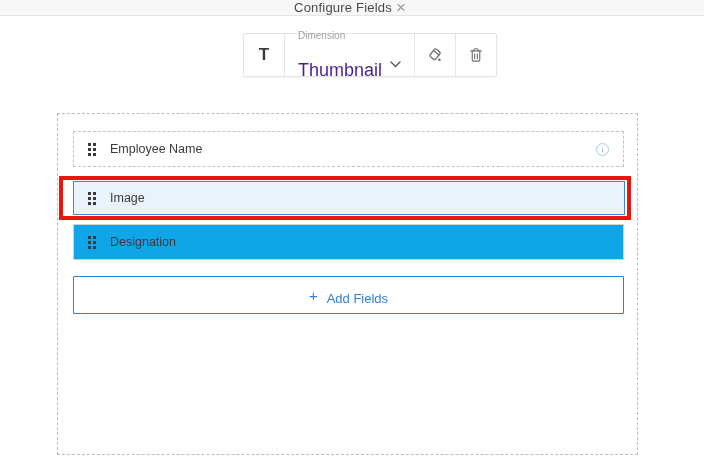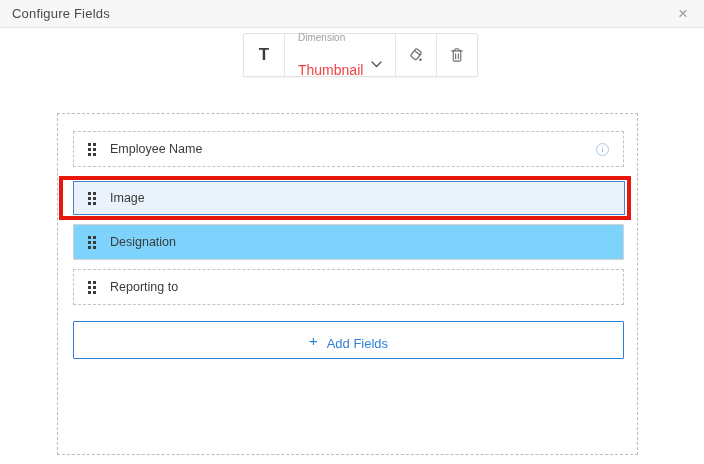--- a/index.html
+++ b/index.html
@@ -7,23 +7,23 @@
   body {
     position:relative;
     background:#ffffff;
     font-family:"Liberation Sans", sans-serif;
     color:#3d3d3d;
     overflow:hidden;
   }
 
   
   .dlg-header {
-    position:absolute; top:0; left:0; width:704px; height:28px;
+    position:absolute; top:0; left:0; width:704px; height:16px;
     background:#f7f7f7; border-bottom:1px solid #e6e6e6;
-    display:flex; align-items:center; justify-content:space-between;
+    display:flex; align-items:center; justify-content:center;
     padding:0 12px;
   }
   .dlg-title { font-size:13px; color:#4a4a4a; letter-spacing:.2px; }
   .dlg-close {
     font-size:17px; color:#9a9a9a; line-height:1; cursor:pointer;
     width:18px; text-align:center; font-weight:400;
   }
 
   
   .toolbar {
@@ -37,37 +37,37 @@
     display:flex; align-items:center; justify-content:center;
     cursor:pointer;
   }
   .tb-text { width:40px; font-size:17px; font-weight:bold; color:#3d3d3d; }
   .tb-dim {
     padding:0 13px; display:flex; flex-direction:column;
     justify-content:center; cursor:pointer;
   }
   .tb-dim-label { font-size:10px; color:#9e9e9e; margin-bottom:8px; }
   .tb-dim-row { display:flex; align-items:center; }
-  .tb-dim-value { font-size:14px; color:#ef4444;margin-top:11px; }
+  .tb-dim-value { font-size:18px; color:#4c1d95;margin-top:11px; }
   .tb-dim-chevron { margin-left:8px; display:flex; }
   .tb-icon { width:40px; }
 
   
   .fields-wrap {
     position:absolute; left:57px; top:113px; width:581px; height:342px;
     border:1px dashed #bcbcbc;
     padding:17px 13px 0 15px;
   }
 
   .frow {
     height:36px; display:flex; align-items:center;
     padding:0 14px; background:#fff; margin-bottom:9px;
   }
   .frow.dashed { border:1px dashed #c3c3c3; }
-  .frow.solid  { border:1px solid #d3d3d3; background:#7dd3fc; }
+  .frow.solid  { border:1px solid #d3d3d3; background:#0ea5e9; }
   .frow.selected {
     height:34px; border:1px solid #4187cf; background:#eaf3fb; margin-bottom:0;
   }
   .frow-label { margin-left:13px; font-size:12.5px; color:#3b3b3b; }
 
   
   .annotation {
     border:4px solid #e8170c;
     margin:2px 0 4px -14px; margin-right:-7px;
     padding:1px 2px 1px 10px;
@@ -165,23 +165,19 @@
       <span class="frow-label">Image</span>
     </div>
   </div>
 
   <div class="frow solid">
     <span class="handle"></span>
     <span class="frow-label">Designation</span>
   </div>
 
 
-  <div class="frow dashed">
-    <span class="handle"></span>
-    <span class="frow-label">Reporting to</span>
-  </div>
 
   <div class="add-btn">
     <span class="add-plus">+</span>
     <span class="add-label">Add Fields</span>
   </div>
 
 </div>
 
 </body></html>

